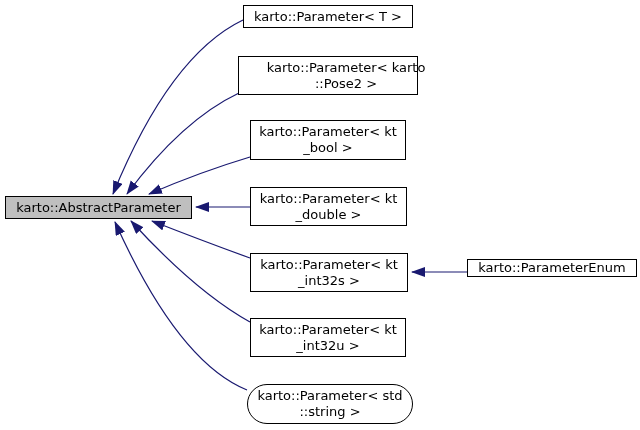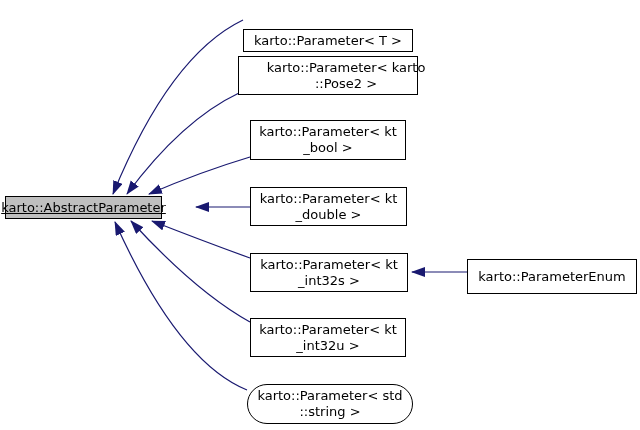--- a/index.html
+++ b/index.html
@@ -65,25 +65,25 @@
     <path class="edge" d="M243,20 Q170,55 113,194" marker-end="url(#arrow)"></path>
     <path class="edge" d="M239,93 Q182,120 127,194" marker-end="url(#arrow)"></path>
     <path class="edge" d="M250,157 Q200,172 149,194" marker-end="url(#arrow)"></path>
     <path class="edge" d="M250,207 L196,207" marker-end="url(#arrow)"></path>
     <path class="edge" d="M250,258 Q203,241 152,221" marker-end="url(#arrow)"></path>
     <path class="edge" d="M250,322 Q196,292 131,221" marker-end="url(#arrow)"></path>
     <path class="edge" d="M247,390 Q178,362 115,222" marker-end="url(#arrow)"></path>
     <path class="edge" d="M467,272 L412,272" marker-end="url(#arrow)"></path>
   </svg>
 
-  <div class="node focus" style="left:5px; top:196px; width:157px; height:23px;text-decoration:underline;">
+  <div class="node focus" style="left:5px; top:196px; width:187px; height:23px;">
     <span class="line">karto::AbstractParameter</span>
   </div>
 
-  <div class="node" style="left:243px; top:5px; width:170px; height:23px;margin-top:24px;">
+  <div class="node" style="left:243px; top:5px; width:170px; height:23px;">
     <span class="line">karto::Parameter&lt; T &gt;</span>
   </div>
 
   <div class="node" style="left:238px; top:56px; width:180px; height:39px;padding-left:36px;">
     <span class="line">karto::Parameter&lt; karto</span>
     <span class="line">::Pose2 &gt;</span>
   </div>
 
   <div class="node" style="left:250px; top:120px; width:156px; height:40px;">
     <span class="line">karto::Parameter&lt; kt</span>
@@ -103,17 +103,17 @@
   <div class="node" style="left:250px; top:318px; width:156px; height:39px;">
     <span class="line">karto::Parameter&lt; kt</span>
     <span class="line">_int32u &gt;</span>
   </div>
 
   <div class="node" style="left:247px; top:384px; width:166px; height:40px;border-radius:20px;">
     <span class="line">karto::Parameter&lt; std</span>
     <span class="line">::string &gt;</span>
   </div>
 
-  <div class="node" style="left:467px; top:259px; width:170px; height:35px;text-align:right;">
+  <div class="node" style="left:467px; top:259px; width:170px; height:18px;text-align:right;">
     <span class="line">karto::ParameterEnum</span>
   </div>
 
 </div>
 
 </body></html>

